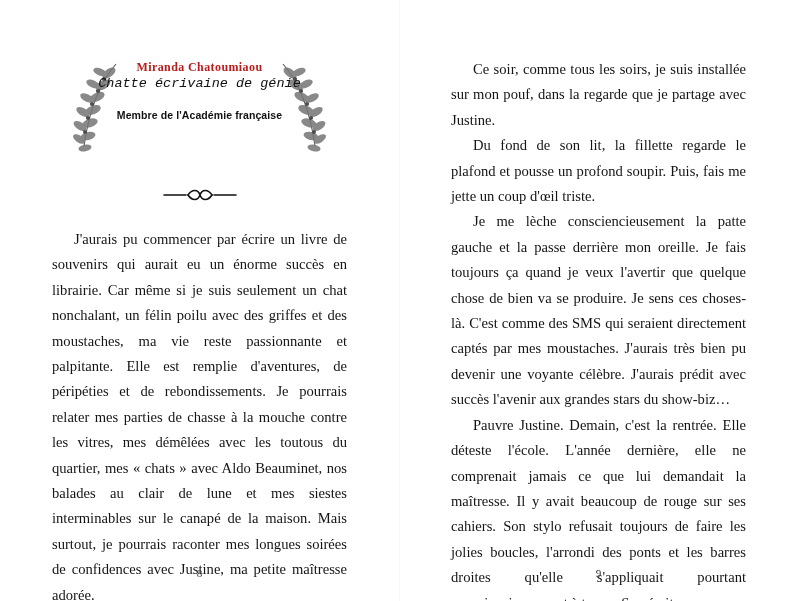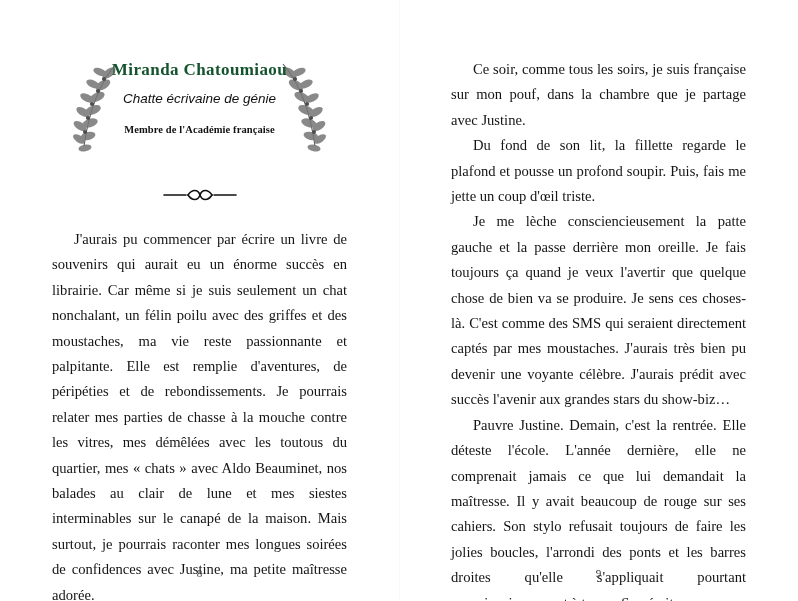--- a/index.html
+++ b/index.html
@@ -49,35 +49,35 @@
   }
   .emblem-inner {
     position: absolute;
     left: 0;
     right: 0;
     top: 0;
     text-align: center;
   }
   .emblem-title {
     font-family: "Liberation Serif", serif;
-    font-size: 17px;
+    font-size: 12px;
     font-weight: bold;
     letter-spacing: 0.4px;
     margin: 14px 0 0 0;
-    color: #14532d;
+    color: #b91c1c;
   }
   .emblem-sub {
-    font-family: Liberation Sans, sans-serif;
+    font-family: Liberation Mono, monospace;
     font-style: italic;
     font-size: 13.5px;
-    margin: 11px 0 0 0;
+    margin: 1px 0 0 0;
     color: #111;
   }
   .emblem-member {
-    font-family: Liberation Serif, serif;
+    font-family: Liberation Sans, sans-serif;
     font-size: 10.5px;
     font-weight: bold;
     margin: 18px 0 0 0;
     color: #111;
     letter-spacing: 0.1px;
   }
   .branch {
     position: absolute;
     top: 14px;
     width: 70px;
@@ -208,21 +208,21 @@
     <div class="body-text">
       <p>J'aurais pu commencer par écrire un livre de souvenirs qui aurait eu un énorme succès en librairie. Car même si je suis seulement un chat nonchalant, un félin poilu avec des griffes et des moustaches, ma vie reste passionnante et palpitante. Elle est remplie d'aventures, de péripéties et de rebondissements. Je pourrais relater mes parties de chasse à la mouche contre les vitres, mes démêlées avec les toutous du quartier, mes « chats » avec Aldo Beauminet, nos balades au clair de lune et mes siestes interminables sur le canapé de la maison. Mais surtout, je pourrais raconter mes longues soirées de confidences avec Justine, ma petite maîtresse adorée.</p>
 
     </div>
 
     <div class="folio">8</div>
   </div>
 
   <div class="page page-right">
     <div class="body-text">
-      <p>Ce soir, comme tous les soirs, je suis française sur mon pouf, dans la chambre que je partage avec Justine.</p>
+      <p>Ce soir, comme tous les soirs, je suis installée sur mon pouf, dans la regarde que je partage avec Justine.</p>
       <p>Du fond de son lit, la fillette regarde le plafond et pousse un profond soupir. Puis, fais me jette un coup d'œil triste.</p>
       <p>Je me lèche consciencieusement la patte gauche et la passe derrière mon oreille. Je fais toujours ça quand je veux l'avertir que quelque chose de bien va se produire. Je sens ces choses-là. C'est comme des SMS qui seraient directement captés par mes moustaches. J'aurais très bien pu devenir une voyante célèbre. J'aurais prédit avec succès l'avenir aux grandes stars du show-biz…</p>
       <p>Pauvre Justine. Demain, c'est la rentrée. Elle déteste l'école. L'année dernière, elle ne comprenait jamais ce que lui demandait la maîtresse. Il y avait beaucoup de rouge sur ses cahiers. Son stylo refusait toujours de faire les jolies boucles, l'arrondi des ponts et les barres droites qu'elle s'appliquait pourtant consciencieusement à tracer. Son écriture,</p>
     </div>
 
     <div class="folio">9</div>
   </div>
 
   <div class="gutter-shadow"></div>
 </div>

